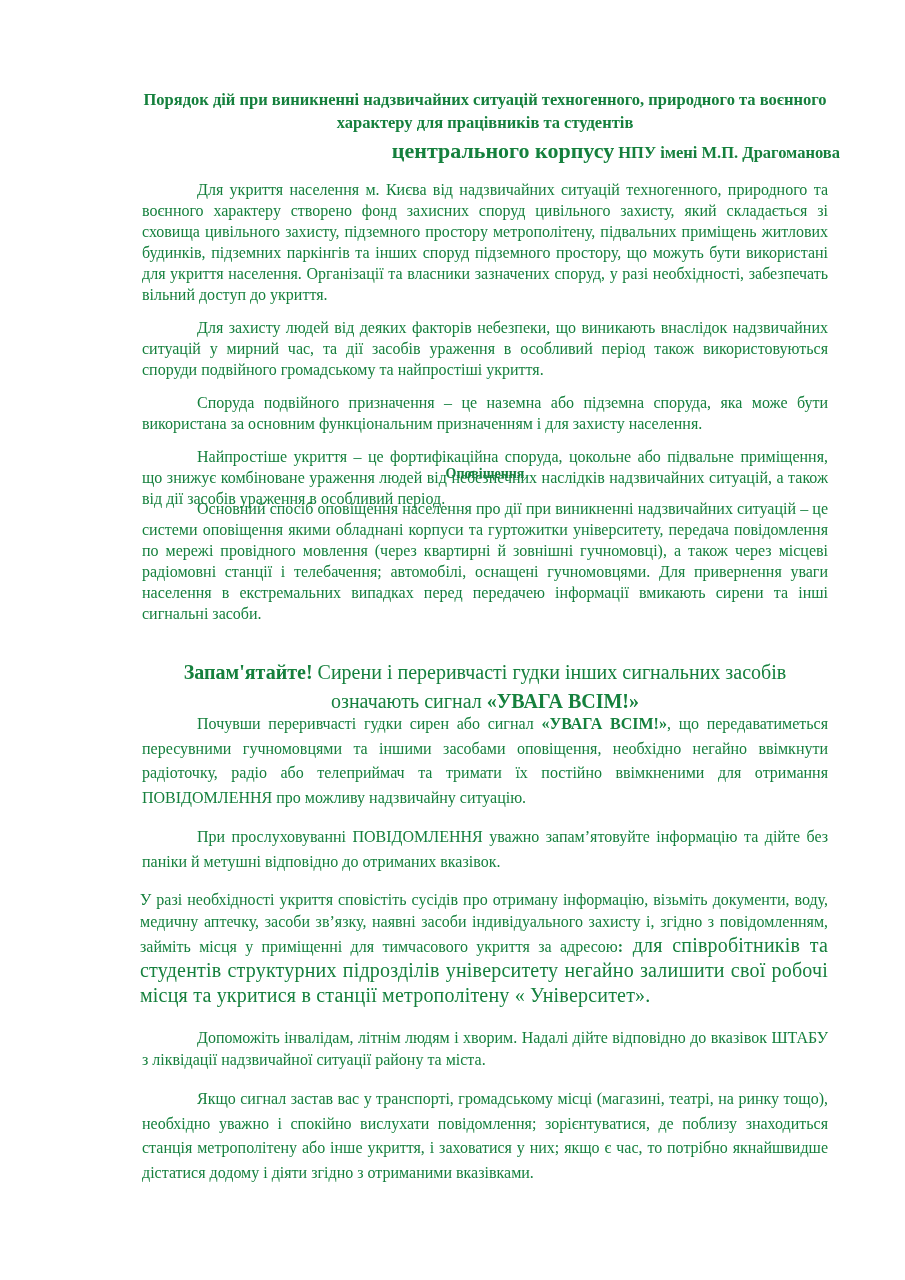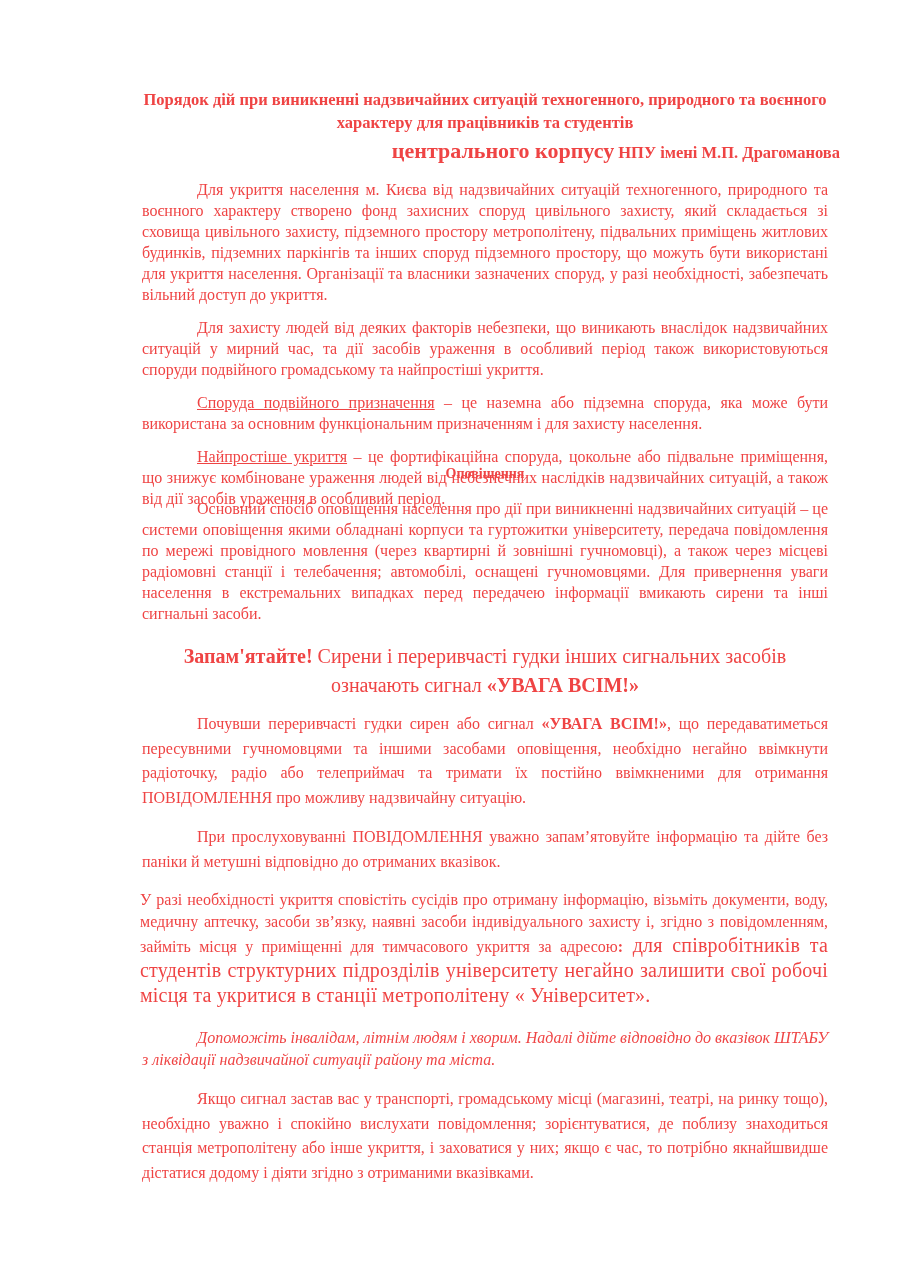--- a/index.html
+++ b/index.html
@@ -1,36 +1,36 @@
 <!DOCTYPE html>
 <html><head>
 <meta charset="utf-8">
 <style>
   html, body { margin: 0; padding: 0; background: #ffffff; }
   body { width: 905px; height: 1280px; position: relative; overflow: hidden; }
   .page {
     position: absolute; left: 0; top: 0; width: 905px; height: 1280px;
-    background: #ffffff; color: #ef4444;
+    background: #ffffff; color: #15803d;
     font-family: "Liberation Serif", "DejaVu Serif", serif;
   }
   .col { position: absolute; left: 130px; width: 710px; }
   .title1 {
     position: absolute; left: 130px; width: 710px; top: 88px;
     text-align: center; font-weight: bold; font-size: 16.5px; line-height: 23px;
   }
   .title2 {
     position: absolute; left: 130px; width: 710px; top: 137px;
     text-align: right; font-weight: bold; font-size: 16.5px; line-height: 28px;
   }
   .title2 .big { font-size: 22px; }
   p { margin: 12px; }
   .para {
     text-align: justify; font-size: 16px; line-height: 21px; text-indent: 55px;
   }
-  .u { text-decoration: underline; }
+  .u { }
   .heading {
     text-align: center; font-weight: bold; font-size: 14px; line-height: 24px;
   }
   .remember {
     text-align: center; font-size: 20px; line-height: 29px;
   }
   .remember b { font-weight: bold; }
   .para2 { text-align: justify; font-size: 16px; line-height: 24.5px; text-indent: 55px; }
   .para3 { text-align: justify; font-size: 16px; line-height: 21px; }
   .bigbold { font-weight: normal; font-size: 20px; line-height: 25px; letter-spacing: 0.2px; }
@@ -51,37 +51,37 @@
     <p class="para">Для захисту людей від деяких факторів небезпеки, що виникають внаслідок надзвичайних ситуацій у мирний час, та дії засобів ураження в особливий період також використовуються споруди подвійного громадському та найпростіші укриття.</p>
     <p class="para"><span class="u">Споруда подвійного призначення</span><span> – це наземна або підземна споруда, яка може бути використана за основним функціональним призначенням і для захисту населення.</span></p>
     <p class="para"><span class="u">Найпростіше укриття</span><span> – це фортифікаційна споруда, цокольне або підвальне приміщення, що знижує комбіноване ураження людей від небезпечних наслідків надзвичайних ситуацій, а також від дії засобів ураження в особливий період.</span></p>
   </div>
 
   <div class="col" style="top:462px;">
     <div class="heading">Оповіщення</div>
     <p class="para">Основний спосіб оповіщення населення про дії при виникненні надзвичайних ситуацій – це системи оповіщення якими обладнані корпуси та гуртожитки університету, передача повідомлення по мережі провідного мовлення (через квартирні й зовнішні гучномовці), а також через місцеві радіомовні станції і телебачення; автомобілі, оснащені гучномовцями. Для привернення уваги населення в екстремальних випадках перед передачею інформації вмикають сирени та інші сигнальні засоби.</p>
   </div>
 
-  <div class="col" style="top:630px;">
+  <div class="col" style="top:646px;">
     <p class="remember"><b>Запам'ятайте!</b><span> Сирени і переривчасті гудки інших сигнальних засобів означають сигнал </span><b>«УВАГА ВСІМ!»</b></p>
   </div>
 
   <div class="col" style="top:700px;">
     <p class="para2"><span>Почувши переривчасті гудки сирен або сигнал </span><b>«УВАГА ВСІМ!»</b><span>, що передаватиметься пересувними гучномовцями та іншими засобами оповіщення, необхідно негайно ввімкнути радіоточку, радіо або телеприймач та тримати їх постійно ввімкненими для отримання ПОВІДОМЛЕННЯ про можливу надзвичайну ситуацію.</span></p>
   </div>
 
   <div class="col" style="top:813px;">
     <p class="para2">При прослуховуванні ПОВІДОМЛЕННЯ уважно запам’ятовуйте інформацію та дійте без паніки й метушні відповідно до отриманих вказівок.</p>
   </div>
 
   <div class="col" style="top:877px; left:128px; width:712px;">
     <p class="para3" style="line-height:22px;"><span>У разі необхідності укриття сповістіть сусідів про отриману інформацію, візьміть документи, воду, медичну аптечку, засоби зв’язку, наявні засоби індивідуального захисту і, згідно з повідомленням, займіть місця у приміщенні для тимчасового укриття за адресою</span><b>:</b><span class="bigbold"> для співробітників та студентів структурних підрозділів університету негайно залишити свої робочі місця та укритися в станції метрополітену « Університет».</span></p>
   </div>
 
-  <div class="col" style="top:1015px;font-style:italic;">
+  <div class="col" style="top:1015px;">
     <p class="para" style="line-height:22px;">Допоможіть інвалідам, літнім людям і хворим. Надалі дійте відповідно до вказівок ШТАБУ з ліквідації надзвичайної ситуації району та міста.</p>
   </div>
 
   <div class="col" style="top:1075px;">
     <p class="para2">Якщо сигнал застав вас у транспорті, громадському місці (магазині, театрі, на ринку тощо), необхідно уважно і спокійно вислухати повідомлення; зорієнтуватися, де поблизу знаходиться станція метрополітену або інше укриття, і заховатися у них; якщо є час, то потрібно якнайшвидше дістатися додому і діяти згідно з отриманими вказівками.</p>
   </div>
 
 </div>
 
 </body></html>

